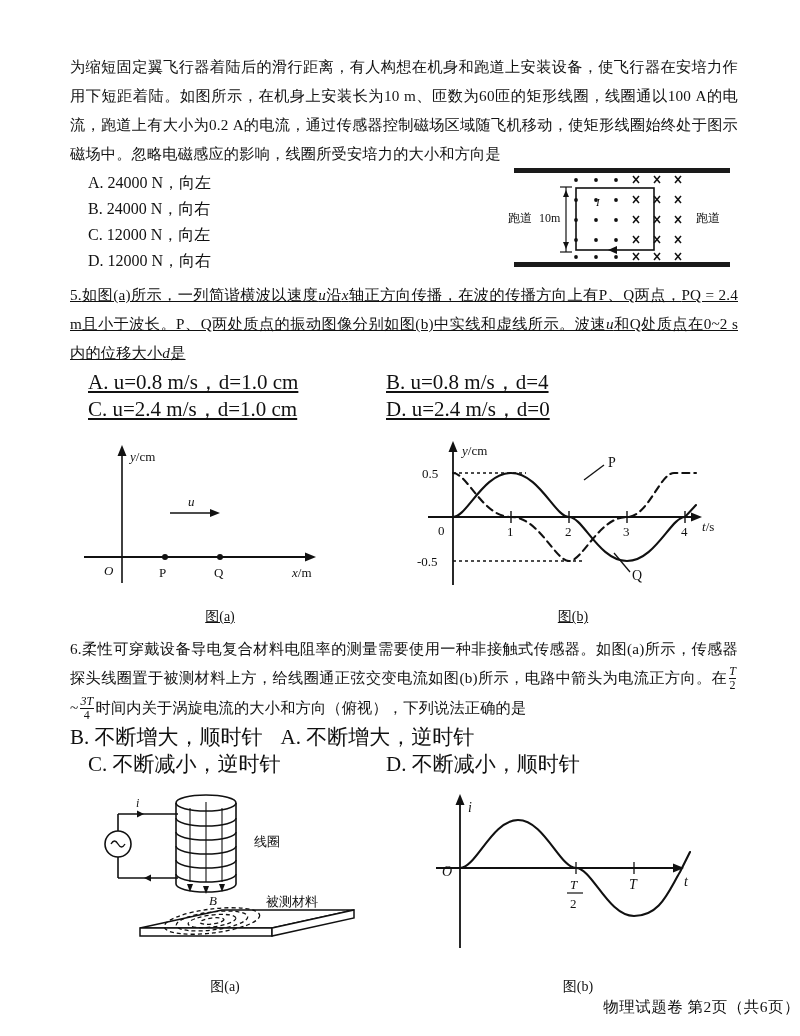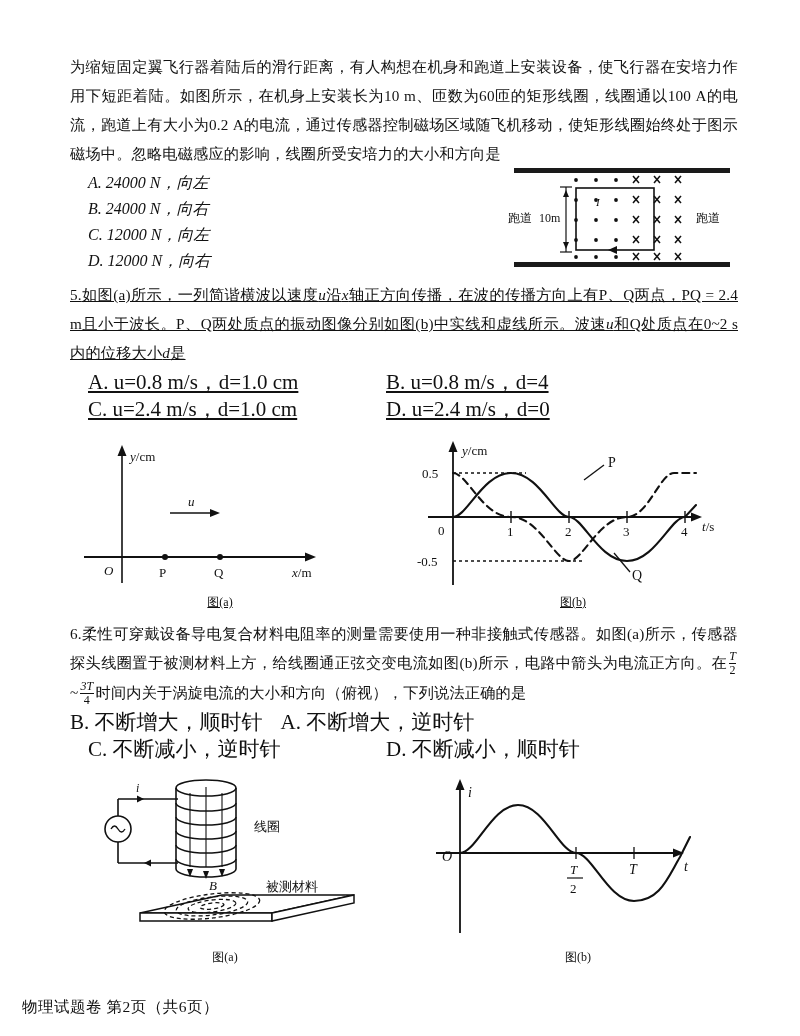--- a/index.html
+++ b/index.html
@@ -38,47 +38,46 @@
     vertical-align: middle; text-align: center;
     font-size: 12px; line-height: 1.05;
     margin: 0 2px; position: relative; top: -1px;
   }
   .frac .den { border-top: 1.1px solid #111; padding-top: 0px; }
   .frac .num2 { padding-bottom: 0px; }
 
   
   .fig-row { display: flex; justify-content: space-between; }
   .fig { text-align: center; }
-  .fig-cap { font-size: 12px; margin-top: 4px; }
+  .fig-cap { font-size: 14px; margin-top: 18px; }
 
   
   .q4fig {
     position: absolute;
     right: 0px; top: 110px;
     width: 232px; height: 112px;
   }
   .footer {
     position: absolute;
     bottom: 18px; left: 0; right: 0;
-    text-align: left;
+    text-align: right;
     font-size: 15.5px;
     letter-spacing: 0.5px;
-    margin-left: 22px;
   }
   svg { display: block; }
 </style>
 </head>
 <body>
 
 <div class="page">
 
   <div class="q-block" style="position:relative;">
     <div class="q-para">为缩短固定翼飞行器着陆后的滑行距离，有人构想在机身和跑道上安装设备，使飞行器在安培力作用下短距着陆。如图所示，在机身上安装长为10 m、匝数为60匝的矩形线圈，线圈通以100 A的电流，跑道上有大小为0.2 A的电流，通过传感器控制磁场区域随飞机移动，使矩形线圈始终处于图示磁场中。忽略电磁感应的影响，线圈所受安培力的大小和方向是</div>
 
-    <div class="opts" style="width:430px;font-style:italic;">
+    <div class="opts" style="width:430px;">
       <div class="opt-single">A. 24000 N，向左</div>
       <div class="opt-single">B. 24000 N，向右</div>
       <div class="opt-single">C. 12000 N，向左</div>
       <div class="opt-single">D. 12000 N，向右</div>
     </div>
 
     <div class="q4fig">
       <svg width="232" height="112" viewBox="0 0 232 112">
 
         <rect x="8" y="6" width="216" height="5" fill="#1a1a1a"></rect>

